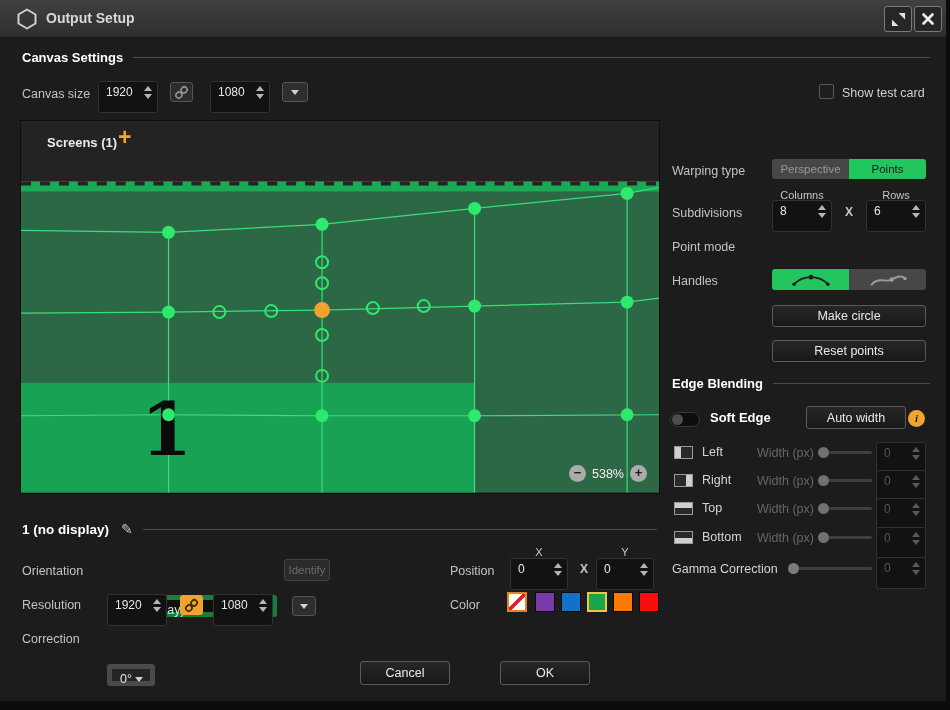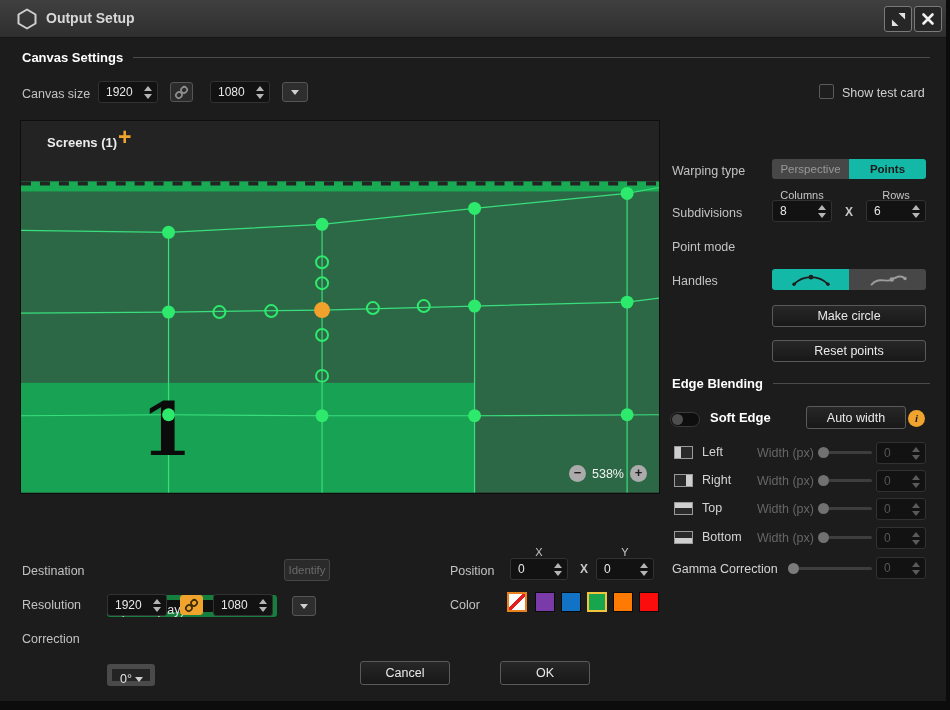--- a/index.html
+++ b/index.html
@@ -15,21 +15,21 @@
   .tb-btn{position:absolute;top:6px;width:28px;height:26px;background:#262626;border:1px solid #7a7a7a;
           border-radius:3px;display:flex;align-items:center;justify-content:center;cursor:pointer;}
 
   
   .lbl{position:absolute;font-size:12.5px;color:#c2c2c2;white-space:nowrap;}
   .sec-hdr{position:absolute;display:flex;align-items:center;gap:10px;}
   .sec-hdr .t{font-weight:bold;font-size:13px;color:#ffffff;white-space:nowrap;}
   .sec-hdr .ln{flex:1;height:1px;background:#4a4a4a;}
 
   
-  .spinner{position:absolute;height:22px;background:#121212;border:1px solid #323232;border-radius:3px;}
+  .spinner{position:absolute;height:32px;background:#121212;border:1px solid #323232;border-radius:3px;}
   .spinner .val{position:absolute;left:7px;top:3px;font-size:12px;color:#e8e8e8;}
   .spinner.dim .val{color:#565656;}
   .arrows{position:absolute;right:4px;top:4px;width:9px;cursor:pointer;}
   .arrows .up{display:block;width:0;height:0;border-left:4px solid transparent;border-right:4px solid transparent;
               border-bottom:5px solid #b5b5b5;margin-bottom:3px;}
   .arrows .dn{display:block;width:0;height:0;border-left:4px solid transparent;border-right:4px solid transparent;
               border-top:5px solid #b5b5b5;}
   .spinner.dim .arrows .up{border-bottom-color:#5a5a5a;}
   .spinner.dim .arrows .dn{border-top-color:#5a5a5a;}
 
@@ -46,21 +46,21 @@
 
   
   .linkbtn{position:absolute;width:23px;height:20px;border-radius:3px;display:flex;align-items:center;
            justify-content:center;cursor:pointer;}
   .linkbtn.gray{background:#2b2b2b;border:1px solid #555;}
   .linkbtn.orange{background:#f0a42e;border:1px solid #f0a42e;}
 
   
   .seg{position:absolute;width:154px;height:20px;display:flex;border-radius:3px;overflow:hidden;}
   .seg .opt{flex:1;text-align:center;line-height:20px;font-size:11.5px;background:#474747;color:#989898;cursor:pointer;}
-  .seg .opt.active{background:#14b8a6;color:#1b1b1b;font-weight:bold;}
+  .seg .opt.active{background:#22c55e;color:#1b1b1b;}
   .seg .opt svg{margin-top:2px;}
 
   
   .btn{position:absolute;background:linear-gradient(#272727,#181818);border:1px solid #5a5a5a;border-radius:3px;
        color:#e9e9e9;font-size:12.5px;text-align:center;cursor:pointer;}
   .btn.disabled{color:#6a6a6a;border-color:#454545;background:#2a2a2a;font-size:11.5px;}
 
   
   .toggle{position:absolute;width:30px;height:15px;border-radius:8px;background:#0e0e0e;border:1px solid #3a3a3a;cursor:pointer;}
   .toggle .knob{position:absolute;left:1px;top:1px;width:11px;height:11px;border-radius:50%;background:#4e4e4e;}
@@ -350,22 +350,27 @@
       <span class="knob" style="background:#7b7b7b"></span>
   </div>
   <div class="spinner dim" style="left:876px;top:557px;width:50px">
     <span class="val">0</span>
     <span class="arrows">
         <i class="up"></i>
         <i class="dn"></i>
       </span>
   </div>
 
-
-  <span class="lbl" style="left:22px;top:564px">Destination</span>
+  <div class="sec-hdr" style="left:22px;top:521px;width:635px">
+    <span class="t" style="font-size:13.5px">1 (no display)</span>
+    <span class="pencil">✎</span>
+    <span class="ln"></span>
+  </div>
+
+  <span class="lbl" style="left:22px;top:564px">Orientation</span>
   <div class="select" style="left:107px;top:559px;width:170px">
     <span class="val">(no display)</span>
     <span class="caret"></span>
   </div>
   <div class="btn disabled" style="left:284px;top:559px;width:46px;height:22px;line-height:21px">Identify</div>
 
   <span class="lbl" style="left:22px;top:598px">Resolution</span>
   <div class="spinner" style="left:107px;top:594px;width:60px">
     <span class="val">1920</span>
     <span class="arrows">

